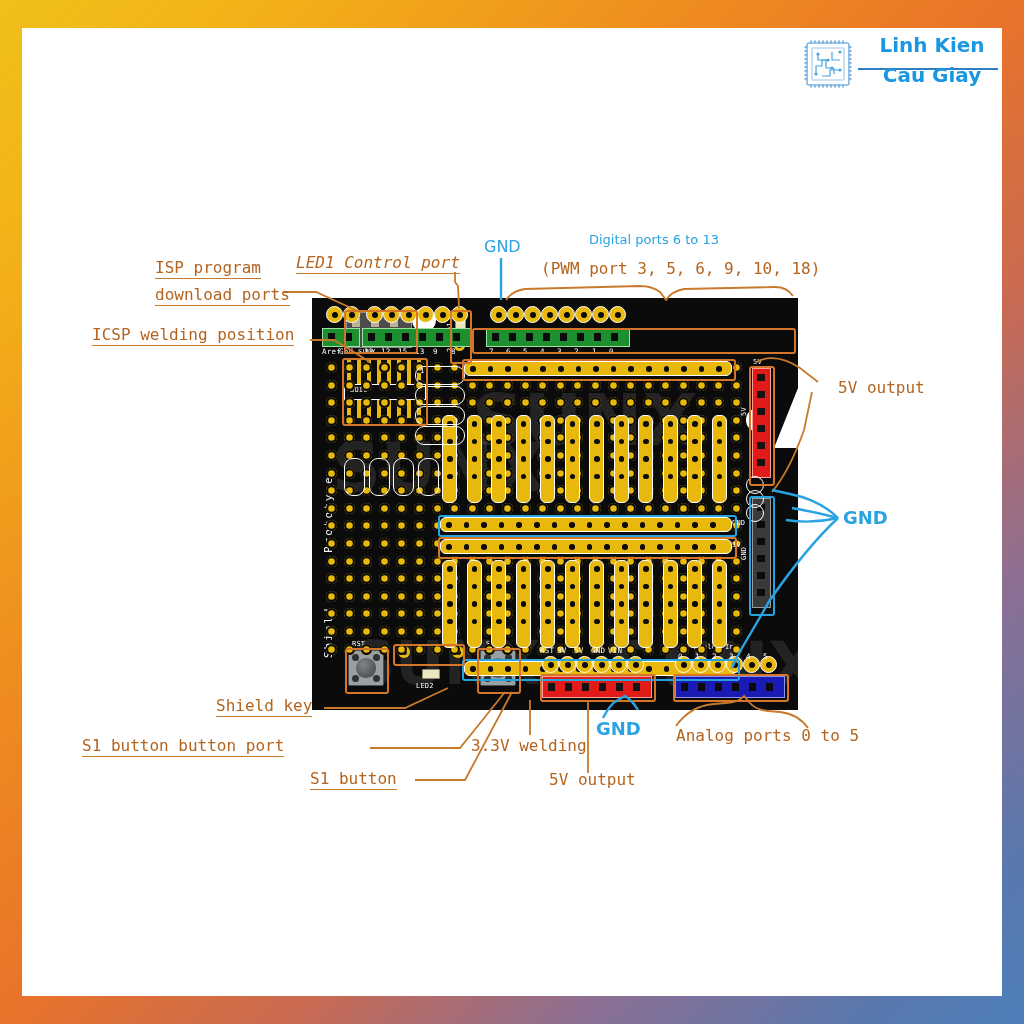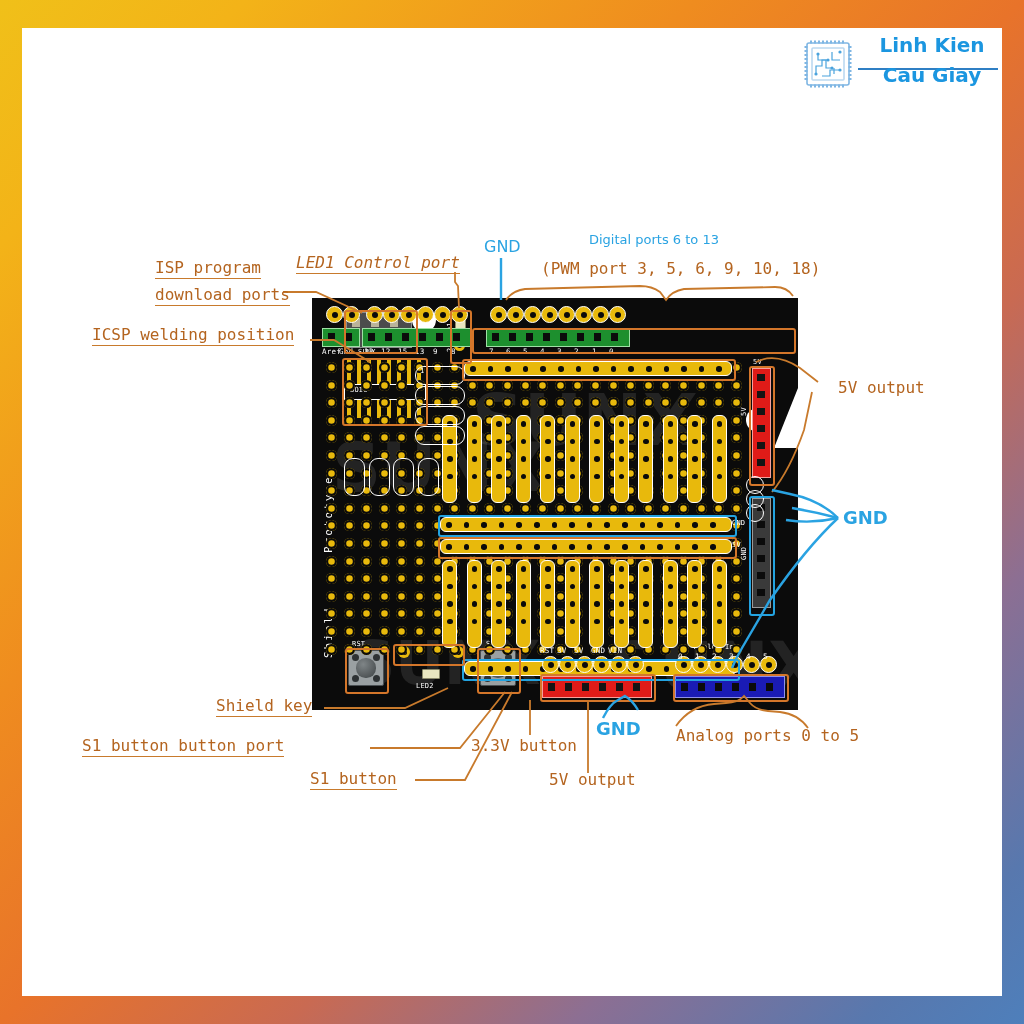--- a/index.html
+++ b/index.html
@@ -1059,16 +1059,16 @@
 <div class="callout u" style="left:92px;top:325px;">ICSP welding position</div>
 <div class="callout u" style="left:296px;top:253px;font-style:italic;">LED1 Control port</div>
 <div class="callout-blue" style="left:484px;top:237px;">GND</div>
 <div class="callout-blue small" style="left:589px;top:232px;">Digital ports 6 to 13</div>
 <div class="callout" style="left:541px;top:259px;">(PWM port 3, 5, 6, 9, 10, 18)</div>
 <div class="callout" style="left:838px;top:378px;">5V output</div>
 <div class="callout-blue bold" style="left:843px;top:507px;">GND</div>
 <div class="callout u" style="left:216px;top:696px;">Shield key</div>
 <div class="callout u" style="left:82px;top:736px;">S1 button button port</div>
 <div class="callout u" style="left:310px;top:769px;">S1 button</div>
-<div class="callout" style="left:471px;top:736px;">3.3V button</div>
+<div class="callout" style="left:471px;top:736px;">3.3V welding</div>
 <div class="callout-blue bold" style="left:596px;top:718px;">GND</div>
 <div class="callout" style="left:549px;top:770px;">5V output</div>
 <div class="callout" style="left:676px;top:726px;">Analog ports 0 to 5</div>
 
 </body></html>

